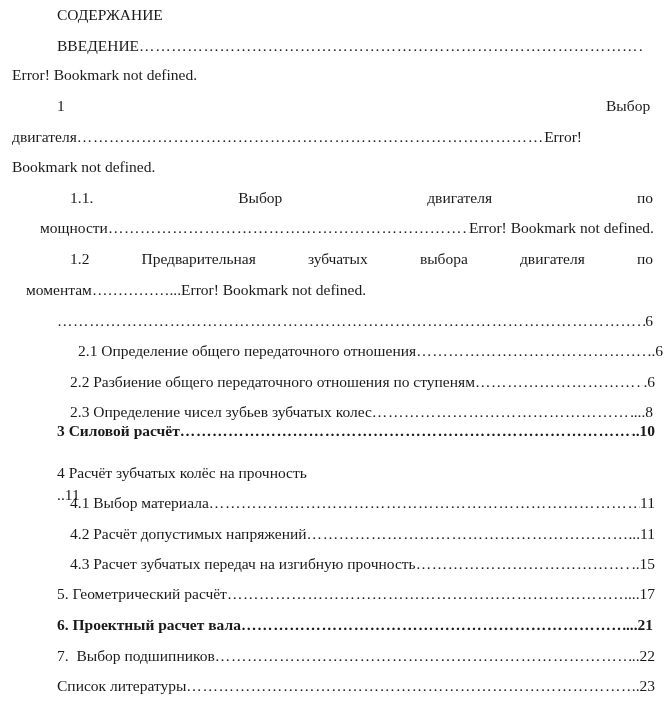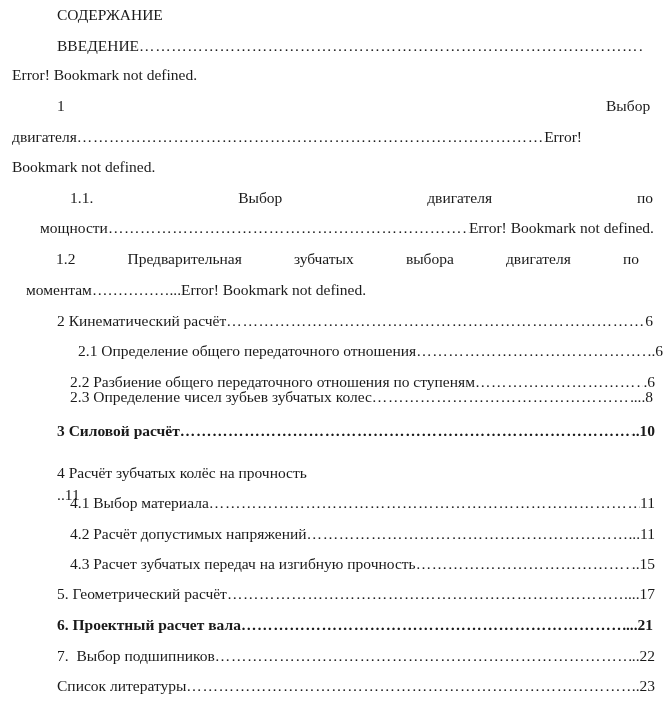--- a/index.html
+++ b/index.html
@@ -43,48 +43,47 @@
     <span>Выбор</span>
     <span>двигателя</span>
     <span>по</span>
   </div>
   <div class="line toc" style="left:26px; top:217px; width:614px;margin-left:14px;">
     <span class="t">мощности</span>
     <span class="dots"></span>
     <span class="pg b">Error! Bookmark not defined.</span>
   </div>
 
-  <div class="line just" style="left:56px; top:248px; width:583px;">
+  <div class="line just" style="left:70px; top:248px; width:583px;">
     <span>1.2</span>
     <span>Предварительная</span>
     <span>зубчатых</span>
     <span>выбора</span>
     <span>двигателя</span>
     <span>по</span>
   </div>
   <div class="line" style="left:26px; top:279px;">
     <span>моментам</span><span>……………...</span><span class="b">Error! Bookmark not defined.</span>
   </div>
 
   <div class="line toc" style="left:57px; top:310px; width:596px;">
-    <span class="t">2 Кинематический расчёт</span>
     <span class="dots"></span>
     <span class="pg">6</span>
   </div>
   <div class="line toc" style="left:78px; top:340px; width:585px;">
     <span class="t">2.1 Определение общего передаточного отношения</span>
     <span class="dots"></span>
     <span class="pg">..6</span>
   </div>
   <div class="line toc" style="left:70px; top:371px; width:585px;">
     <span class="t">2.2 Разбиение общего передаточного отношения по ступеням</span>
     <span class="dots"></span>
     <span class="pg">.6</span>
   </div>
-  <div class="line toc" style="left:70px; top:386px; width:583px;">
+  <div class="line toc" style="left:70px; top:401px; width:583px;">
     <span class="t">2.3 Определение чисел зубьев зубчатых колес</span>
     <span class="dots"></span>
     <span class="pg">...8</span>
   </div>
   <div class="line toc" style="left:57px; top:420px; width:598px;font-weight:bold;">
     <span class="t">3 Силовой расчёт</span>
     <span class="dots"></span>
     <span class="pg">..10</span>
   </div>
   <div class="line toc" style="left:57px; top:462px; width:598px;flex-direction:column;">

